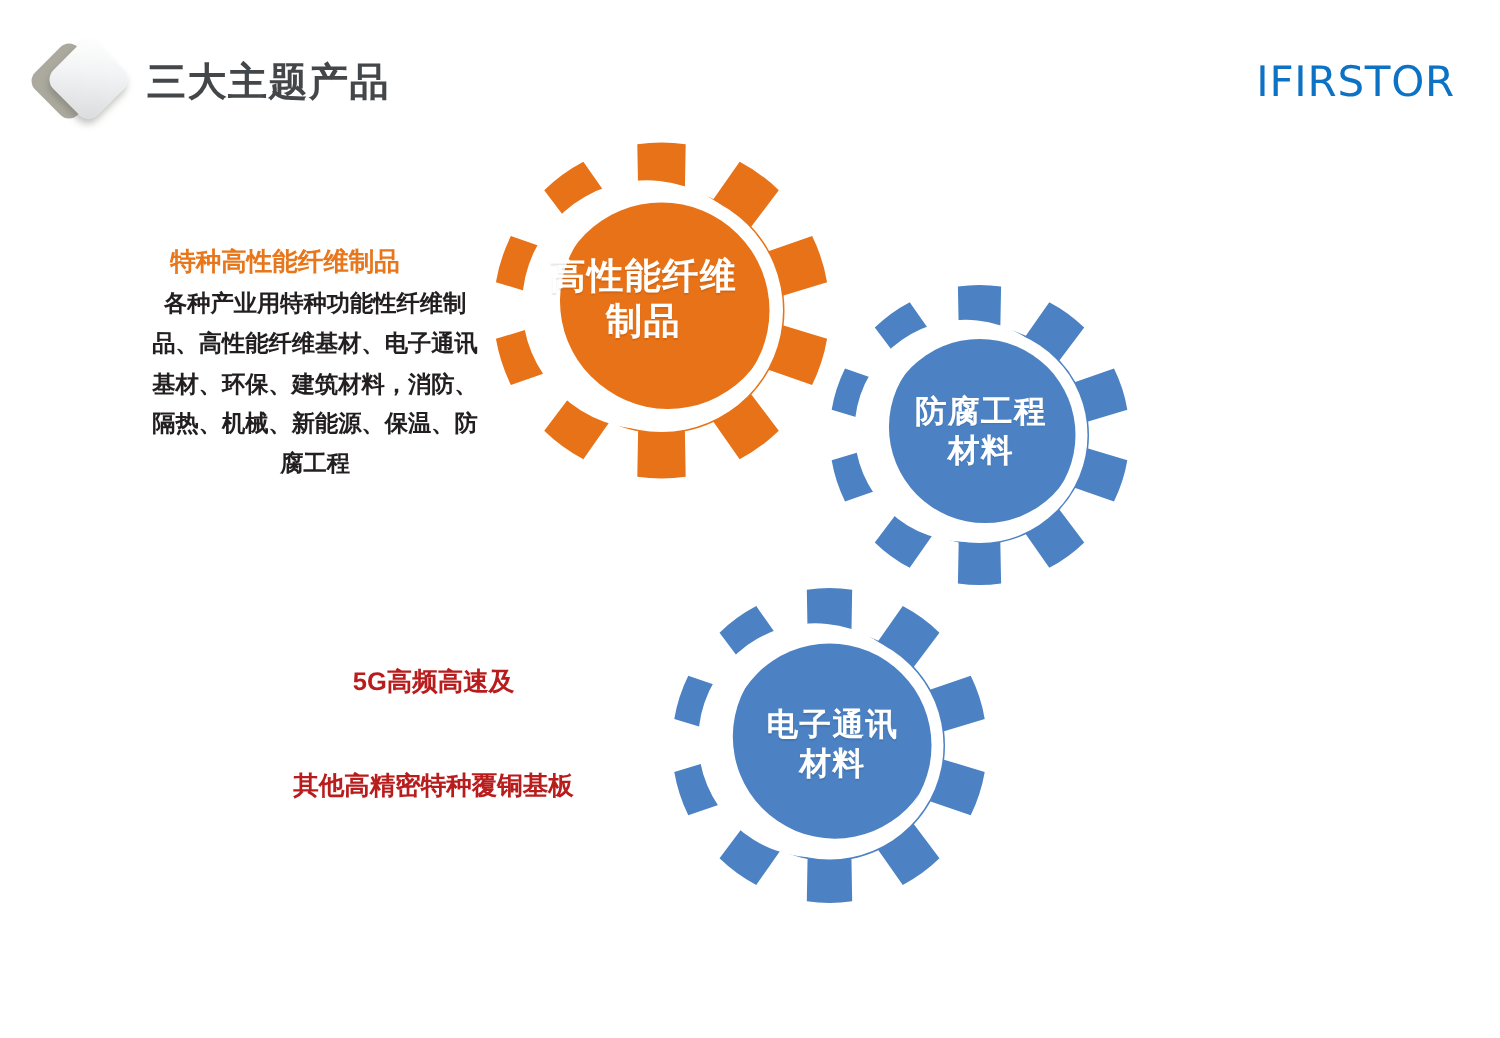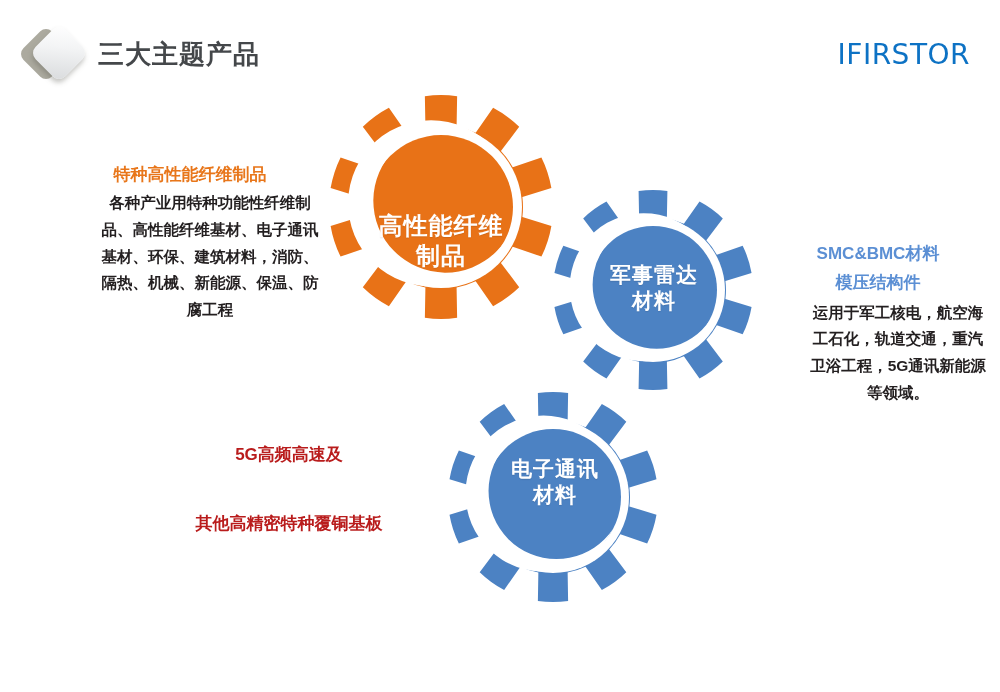--- a/index.html
+++ b/index.html
@@ -82,32 +82,31 @@
     position: absolute;
     color: #ffffff;
     font-weight: 700;
     text-align: center;
     line-height: 1.25;
     white-space: pre-line;
     letter-spacing: 1px;
     text-shadow: 0 1px 1px rgba(0,0,0,.10);
   }
   #label-orange {
-    left: 356px; top: 170px;
+    left: 344px; top: 170px;
     width: 170px;
     font-size: 24px;
-    margin-top: 41px;
   }
   #label-blue-mid {
     left: 578px; top: 262px;
     width: 152px;
     font-size: 21px;
   }
   #label-blue-bottom {
-    left: 480px; top: 456px;
+    left: 480px; top: 471px;
     width: 150px;
     font-size: 21px;
   }
 
   
   .block { position: absolute; text-align: center; }
 
   .block .heading {
     font-weight: 700;
     line-height: 1.38;
@@ -199,35 +198,30 @@
       <path class="gear-body" fill="#e87217" d="M -16.13,-110.83 A 112 112 0 0 1 16.13,-110.83 L 15.59,-80.50 A 82 82 0 0 1 34.70,-74.29 L 52.10,-99.15 A 112 112 0 0 1 78.19,-80.18 L 59.93,-55.96 A 82 82 0 0 1 71.74,-39.71 L 100.42,-49.59 A 112 112 0 0 1 110.39,-18.91 L 81.38,-10.05 A 82 82 0 0 1 81.38,10.05 L 110.39,18.91 A 112 112 0 0 1 100.42,49.59 L 71.74,39.71 A 82 82 0 0 1 59.93,55.96 L 78.19,80.18 A 112 112 0 0 1 52.10,99.15 L 34.70,74.29 A 82 82 0 0 1 15.59,80.50 L 16.13,110.83 A 112 112 0 0 1 -16.13,110.83 L -15.59,80.50 A 82 82 0 0 1 -34.70,74.29 L -52.10,99.15 A 112 112 0 0 1 -78.19,80.18 L -59.93,55.96 A 82 82 0 0 1 -71.74,39.71 L -100.42,49.59 A 112 112 0 0 1 -110.39,18.91 L -81.38,10.05 A 82 82 0 0 1 -81.38,-10.05 L -110.39,-18.91 A 112 112 0 0 1 -100.42,-49.59 L -71.74,-39.71 A 82 82 0 0 1 -59.93,-55.96 L -78.19,-80.18 A 112 112 0 0 1 -52.10,-99.15 L -34.70,-74.29 A 82 82 0 0 1 -15.59,-80.50 Z"></path>
       <circle cx="0" cy="0" r="81" fill="#ffffff"></circle>
       <circle cx="0" cy="0" r="72" fill="#e87217"></circle>
       <path fill="#ffffff" d="M 45,-66 A 83 83 0 1 0 64,34 A 72 72 0 1 1 45,-66 Z"></path>
     </g>
   </svg>
 
   <div class="gear-label" id="label-orange">高性能纤维
 制品</div>
 
-  <div class="gear-label" id="label-blue-mid">军事雷达
+  <div class="gear-label" id="label-blue-mid">防腐工程
 材料</div>
 
   <div class="gear-label" id="label-blue-bottom">电子通讯
 材料</div>
 
   <div class="block" id="block-fiber">
     <div class="heading">特种高性能纤维制品</div>
     <div class="body">各种产业用特种功能性纤维制品、高性能纤维基材、电子通讯基材、环保、建筑材料，消防、隔热、机械、新能源、保温、防腐工程</div>
   </div>
 
-  <div class="block" id="block-smc">
-    <div class="heading">SMC&amp;BMC材料</div>
-    <div class="heading">模压结构件</div>
-    <div class="body">运用于军工核电，航空海工石化，轨道交通，重汽卫浴工程，5G通讯新能源等领域。</div>
-  </div>
 
   <div class="block" id="block-5g">
     <div class="heading">5G高频高速及</div>
     <div class="heading">其他高精密特种覆铜基板</div>
   </div>
 
 </div>
 
 </body></html>

